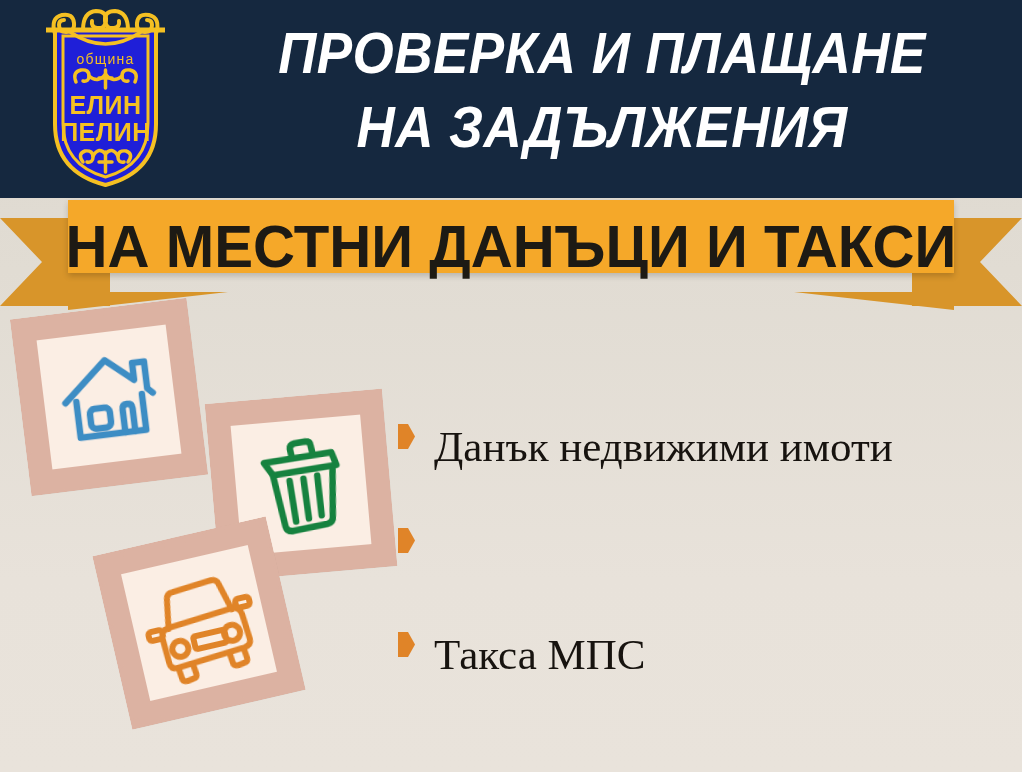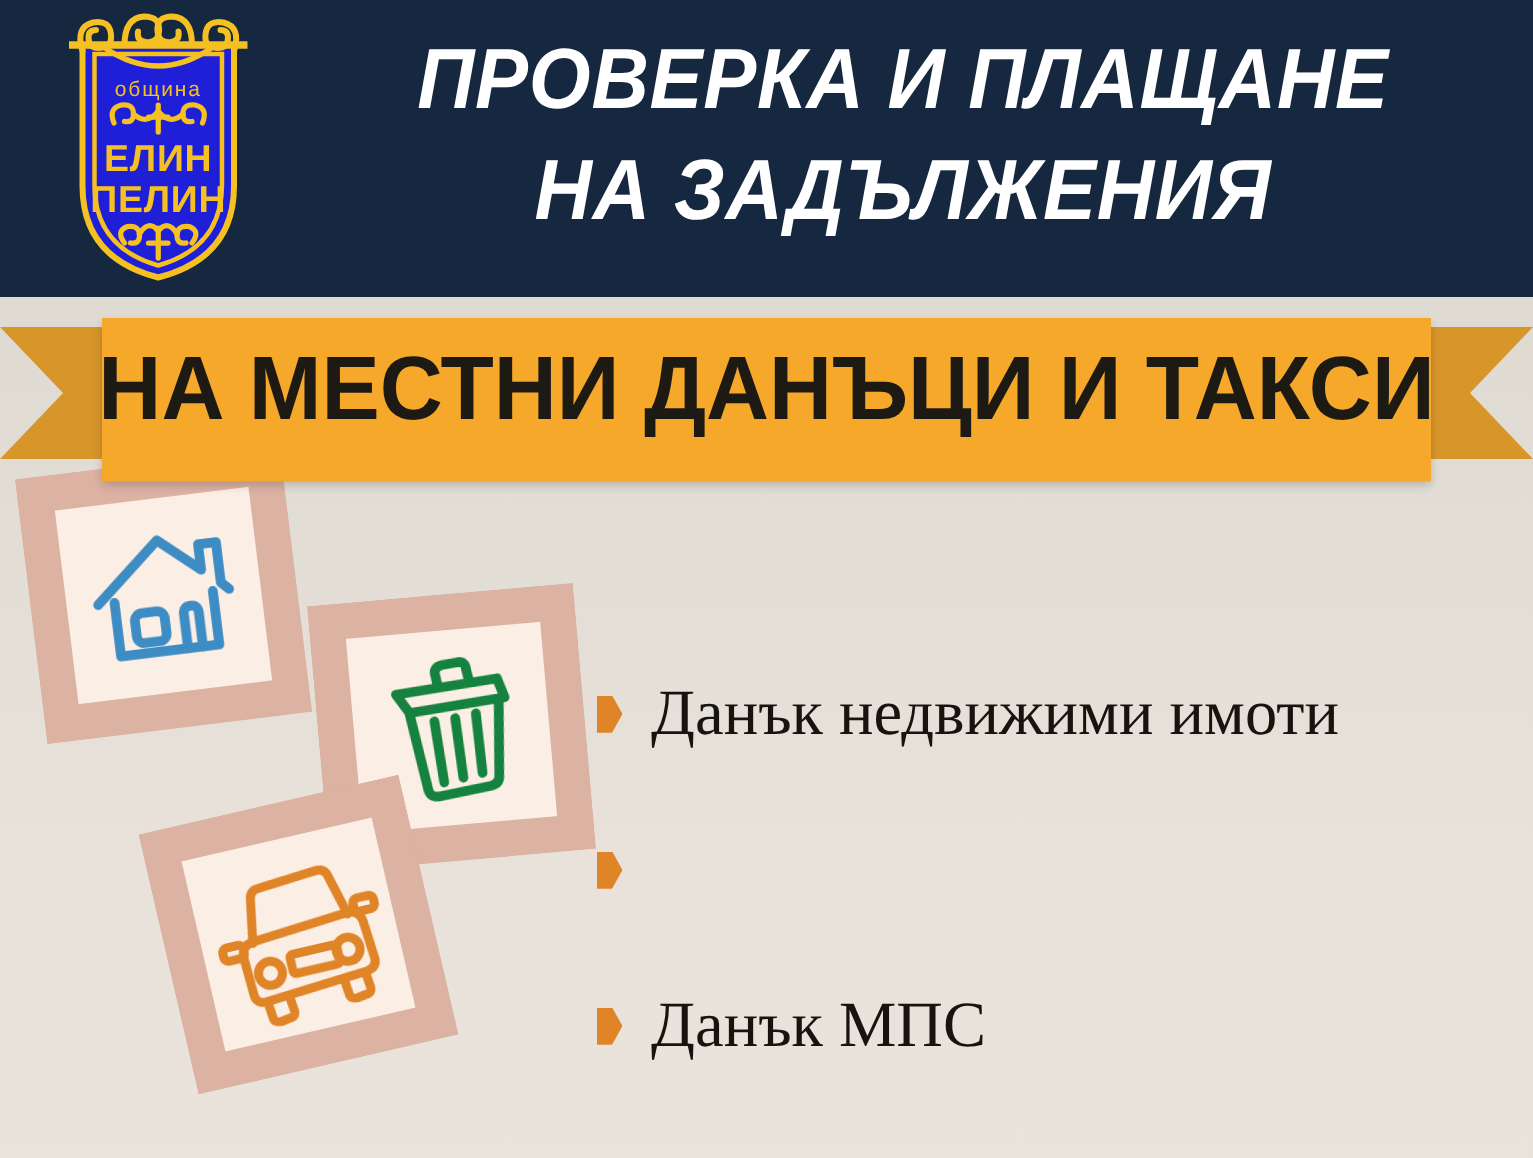--- a/index.html
+++ b/index.html
@@ -75,22 +75,22 @@
   .ribbon-fold {
     position: absolute;
     top: 96px;
     width: 160px; height: 18px;
     background: #d8952a;
   }
   .ribbon-fold.left  { left: 68px;  clip-path: polygon(0 0, 160px 0, 0 18px); }
   .ribbon-fold.right { right: 68px; clip-path: polygon(0 0, 160px 0, 160px 18px); }
   .ribbon-panel {
     position: absolute;
-    left: 68px; top: 16px;
-    width: 886px; height: 109px;
+    left: 68px; top: 4px;
+    width: 886px; height: 73px;
     background: #f5a829;
     box-shadow: 0 3px 6px rgba(0,0,0,0.18);
   }
   .ribbon-text {
     position: absolute;
     left: 0; top: 0;
     width: 886px; height: 93px;
     display: flex;
     align-items: center;
     justify-content: center;
@@ -119,21 +119,21 @@
   #stamp-car   { left: 110px; top: 534px; transform: rotate(-13deg); }
 
   
   .bullets {
     position: absolute;
     left: 398px; top: 424px;
     width: 620px;
   }
   .bullet-row {
     display: flex;
-    align-items: center;
+    align-items: flex-start;
     height: 104px;
   }
   .bullet-marker {
     flex: 0 0 auto;
     width: 17px; height: 25px;
     margin-right: 19px;
     background: #e08428;
     clip-path: polygon(0 0, 10px 0, 17px 12.5px, 10px 25px, 0 25px);
   }
   .bullet-label {
@@ -369,17 +369,17 @@
   <div class="bullets">
     <div class="bullet-row">
       <span class="bullet-marker"></span>
       <span class="bullet-label">Данък недвижими имоти</span>
     </div>
     <div class="bullet-row">
       <span class="bullet-marker"></span>
     </div>
     <div class="bullet-row">
       <span class="bullet-marker"></span>
-      <span class="bullet-label">Данък МПС</span>
+      <span class="bullet-label">Такса МПС</span>
     </div>
   </div>
 
 </div>
 
 </body></html>

